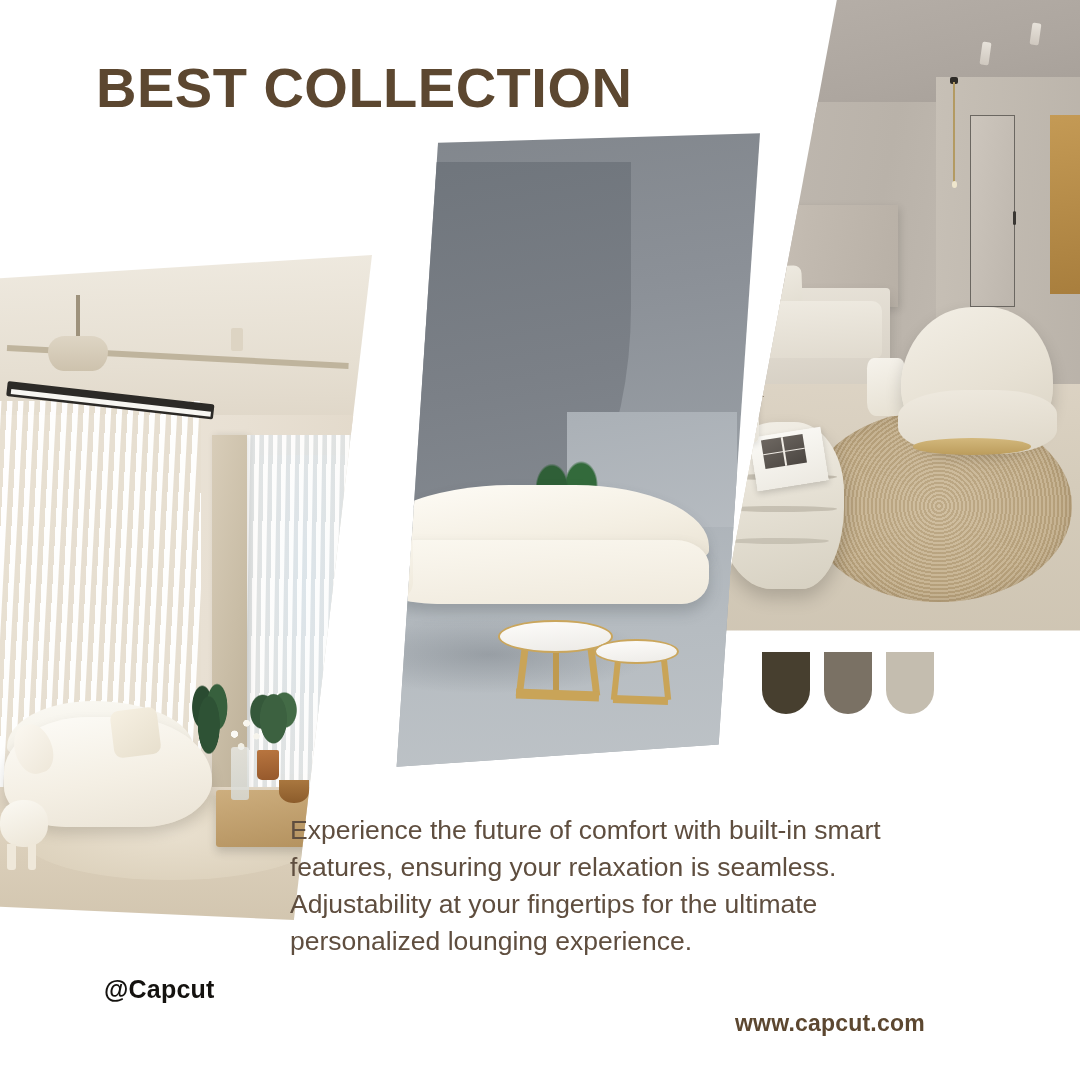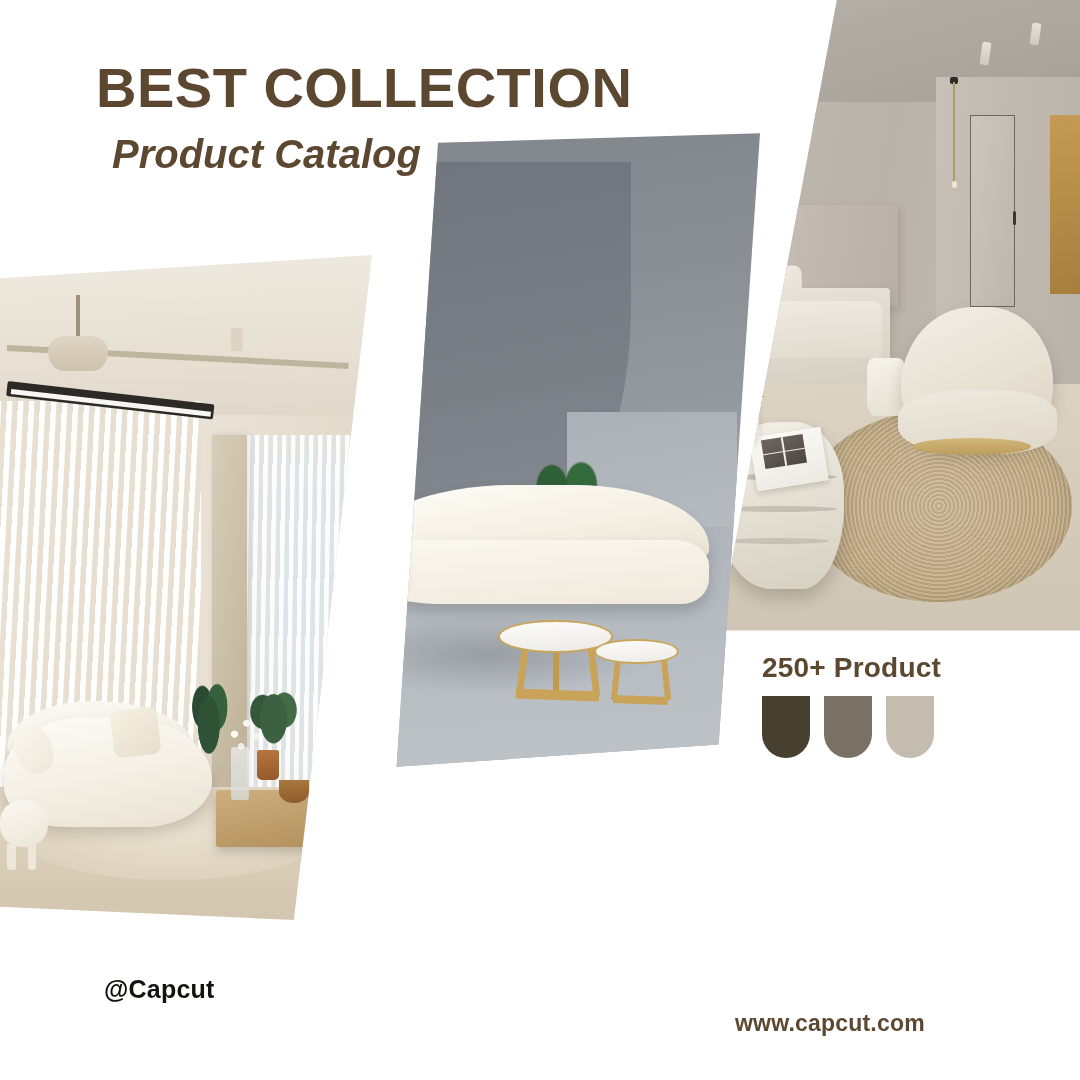--- a/index.html
+++ b/index.html
@@ -389,29 +389,28 @@
       <div class="r-stone-l3"></div>
       <div class="r-book"></div>
       <div class="r-book-img"></div>
       <div class="r-twigs"></div>
       <div class="r-vase"></div>
     </div>
   </div>
 
   <div class="heading-block">
     <h1 class="title">BEST COLLECTION</h1>
-    <h2 class="subtitle">Product Catalog</h2>
   </div>
 
   <div class="products-block">
-    <div class="products-title">250+ Product</div>
     <div class="swatch-row" id="swatch-row">
         <div class="swatch" style="background: rgb(71, 63, 47);"></div>
         <div class="swatch" style="background: rgb(122, 113, 100);"></div>
         <div class="swatch" style="background: rgb(196, 189, 175);"></div>
       </div>
   </div>
 
+  <p class="description">Experience the future of comfort with built-in smart features, ensuring your relaxation is seamless. Adjustability at your fingertips for the ultimate personalized lounging experience.</p>
 
   <div class="handle">@Capcut</div>
   <div class="website">www.capcut.com</div>
 
 </div>
 
 </body></html>

